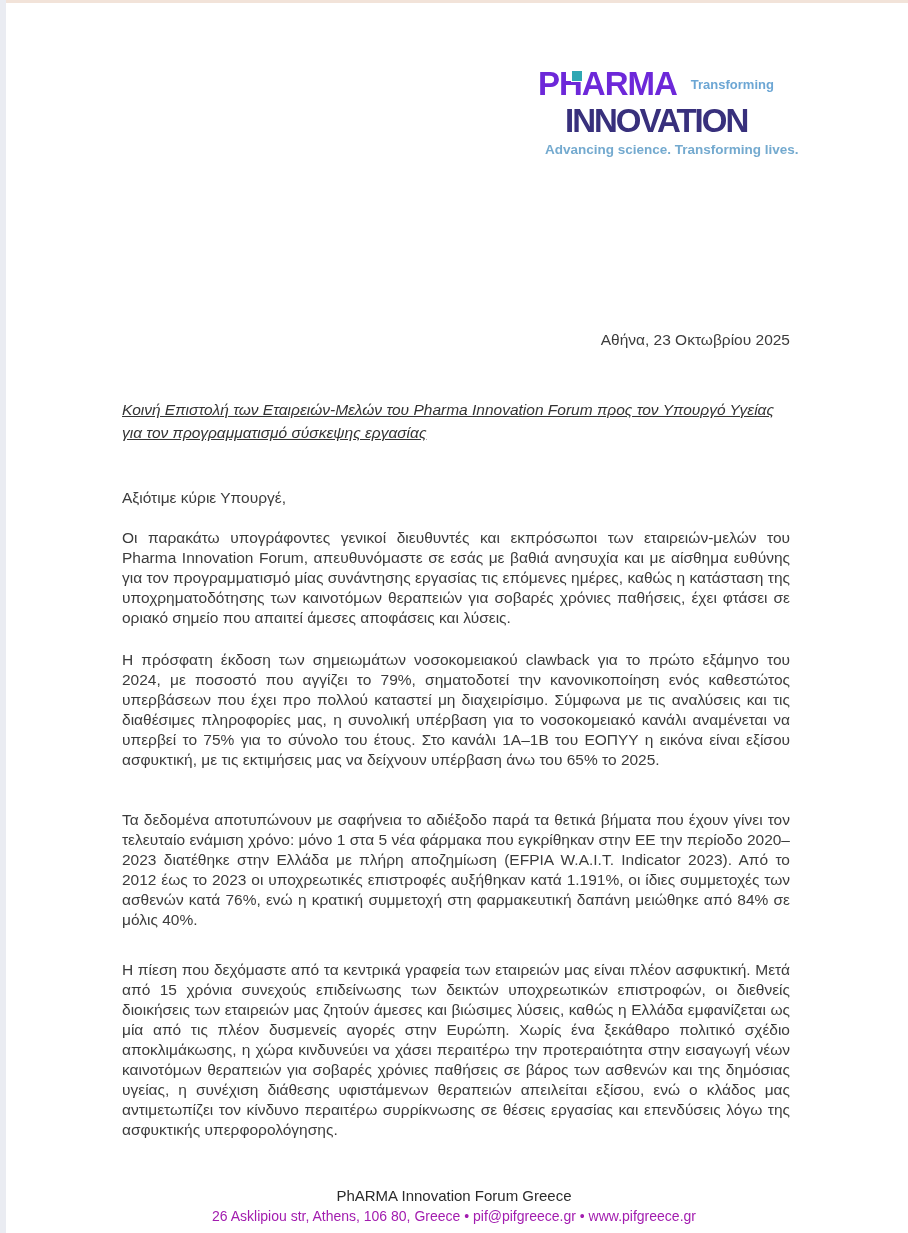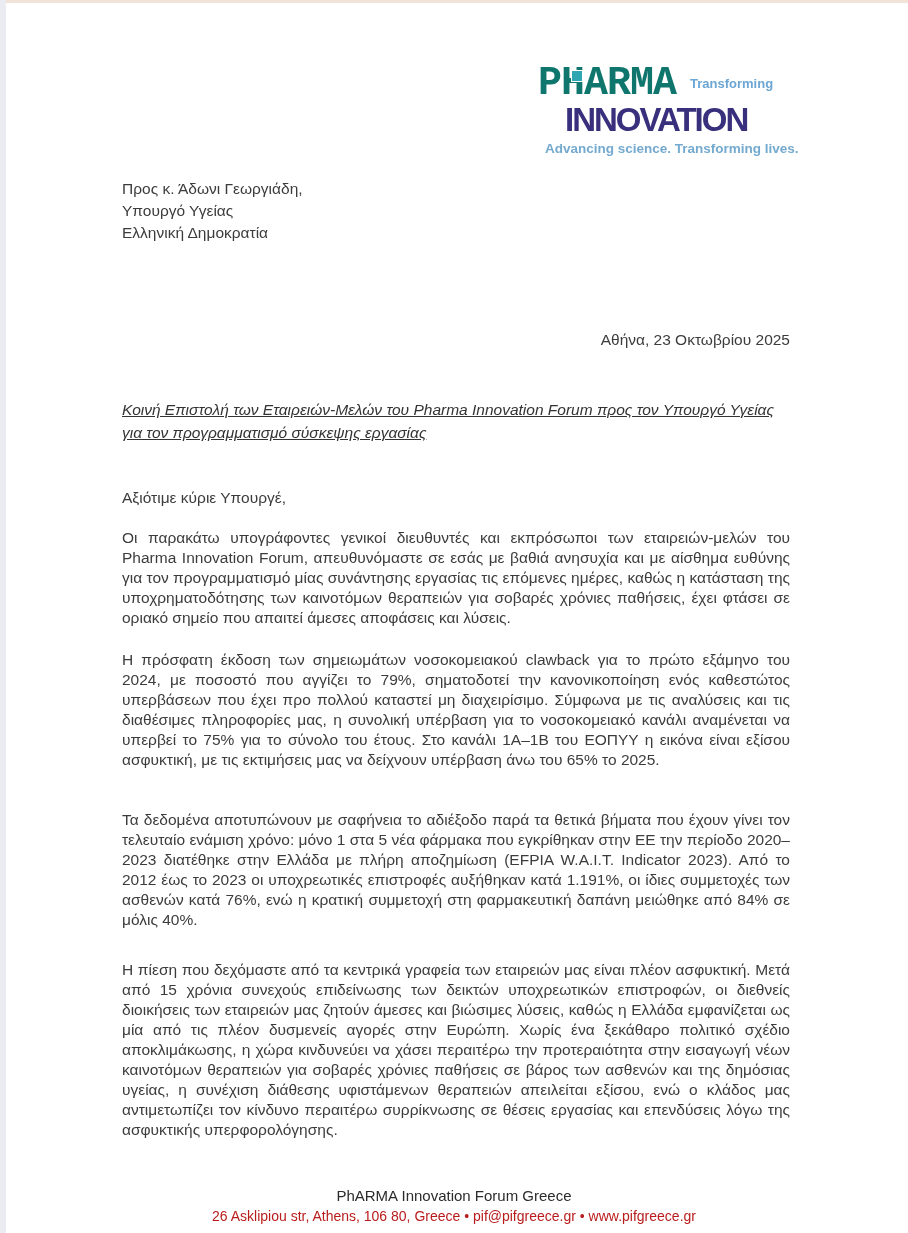--- a/index.html
+++ b/index.html
@@ -10,21 +10,21 @@
     font-family:"Liberation Sans",sans-serif;
     color:#3c3c3c;
     overflow:hidden;
   }
   .edge-top{position:absolute;left:0;top:0;width:908px;height:3px;background:#f2e3d9;}
   .edge-left{position:absolute;left:0;top:0;width:6px;height:1233px;background:#eaecf2;}
 
   
   .logo{position:absolute;left:538px;top:68px;width:250px;}
   .logo-row1{line-height:31px;white-space:nowrap;position:relative;}
-  .logo-word1{font-size:40px;font-weight:800;letter-spacing:-1px;color:#0f766e;font-family:Liberation Mono, monospace;}
+  .logo-word1{font-size:33px;font-weight:800;letter-spacing:-1px;color:#6d28d9;}
   .logo-forum{font-size:13px;font-weight:700;color:#6ca6d4;margin-left:14px;vertical-align:6px;}
   .logo-word2{font-size:33px;font-weight:800;letter-spacing:-2px;color:#38307c;line-height:31px;margin-left:27px;white-space:nowrap;}
   .logo-teal{position:absolute;left:34px;top:3px;width:10px;height:10px;background:#2fa7b3;box-shadow:0 0 0 1px #ffffff;}
   .logo-tagline{font-size:13.5px;color:#74aacf;margin-top:6px;margin-left:7px;white-space:nowrap;font-weight:bold;}
 
   
   .block{position:absolute;left:122px;width:668px;font-size:15.5px;line-height:20px;color:#3c3c3c;}
   .recipient{top:178px;line-height:22px;}
   .date-line{top:330px;text-align:right;}
   .subject{top:398px;font-style:italic;line-height:23px;color:#333333;}
@@ -32,43 +32,38 @@
   .salutation{top:488px;}
   .para{text-align:justify;}
   .p1{top:528px;}
   .p2{top:650px;}
   .p3{top:810px;}
   .p4{top:960px;}
 
   
   .footer{position:absolute;left:0;top:1186px;width:908px;text-align:center;color:#2b2b2b;}
   .footer-org{font-size:15px;font-weight:400;line-height:20px;}
-  .footer-address{font-size:14px;line-height:20px;color:#b91c1c;}
+  .footer-address{font-size:14px;line-height:20px;color:#a21caf;}
 </style>
 </head>
 <body>
 
 <div class="page">
   <div class="edge-top"></div>
   <div class="edge-left"></div>
 
   <div class="logo">
     <div class="logo-row1">
       <span class="logo-word1">PHARMA</span><span class="logo-forum">Transforming</span>
       <span class="logo-teal"></span>
     </div>
     <div class="logo-word2">INNOVATION</div>
     <div class="logo-tagline">Advancing science. Transforming lives.</div>
   </div>
 
-  <div class="block recipient">
-    <div>Προς κ. Άδωνι Γεωργιάδη,</div>
-    <div>Υπουργό Υγείας</div>
-    <div>Ελληνική Δημοκρατία</div>
-  </div>
 
   <div class="block date-line">Αθήνα, 23 Οκτωβρίου 2025</div>
 
   <div class="block subject">
     <span>Κοινή Επιστολή των Εταιρειών-Μελών του Pharma Innovation Forum προς τον Υπουργό Υγείας για τον προγραμματισμό σύσκεψης εργασίας</span>
   </div>
 
   <div class="block salutation">Αξιότιμε κύριε Υπουργέ,</div>
 
   <div class="block para p1">Οι παρακάτω υπογράφοντες γενικοί διευθυντές και εκπρόσωποι των εταιρειών-μελών του Pharma Innovation Forum, απευθυνόμαστε σε εσάς με βαθιά ανησυχία και με αίσθημα ευθύνης για τον προγραμματισμό μίας συνάντησης εργασίας τις επόμενες ημέρες, καθώς η κατάσταση της υποχρηματοδότησης των καινοτόμων θεραπειών για σοβαρές χρόνιες παθήσεις, έχει φτάσει σε οριακό σημείο που απαιτεί άμεσες αποφάσεις και λύσεις.</div>

